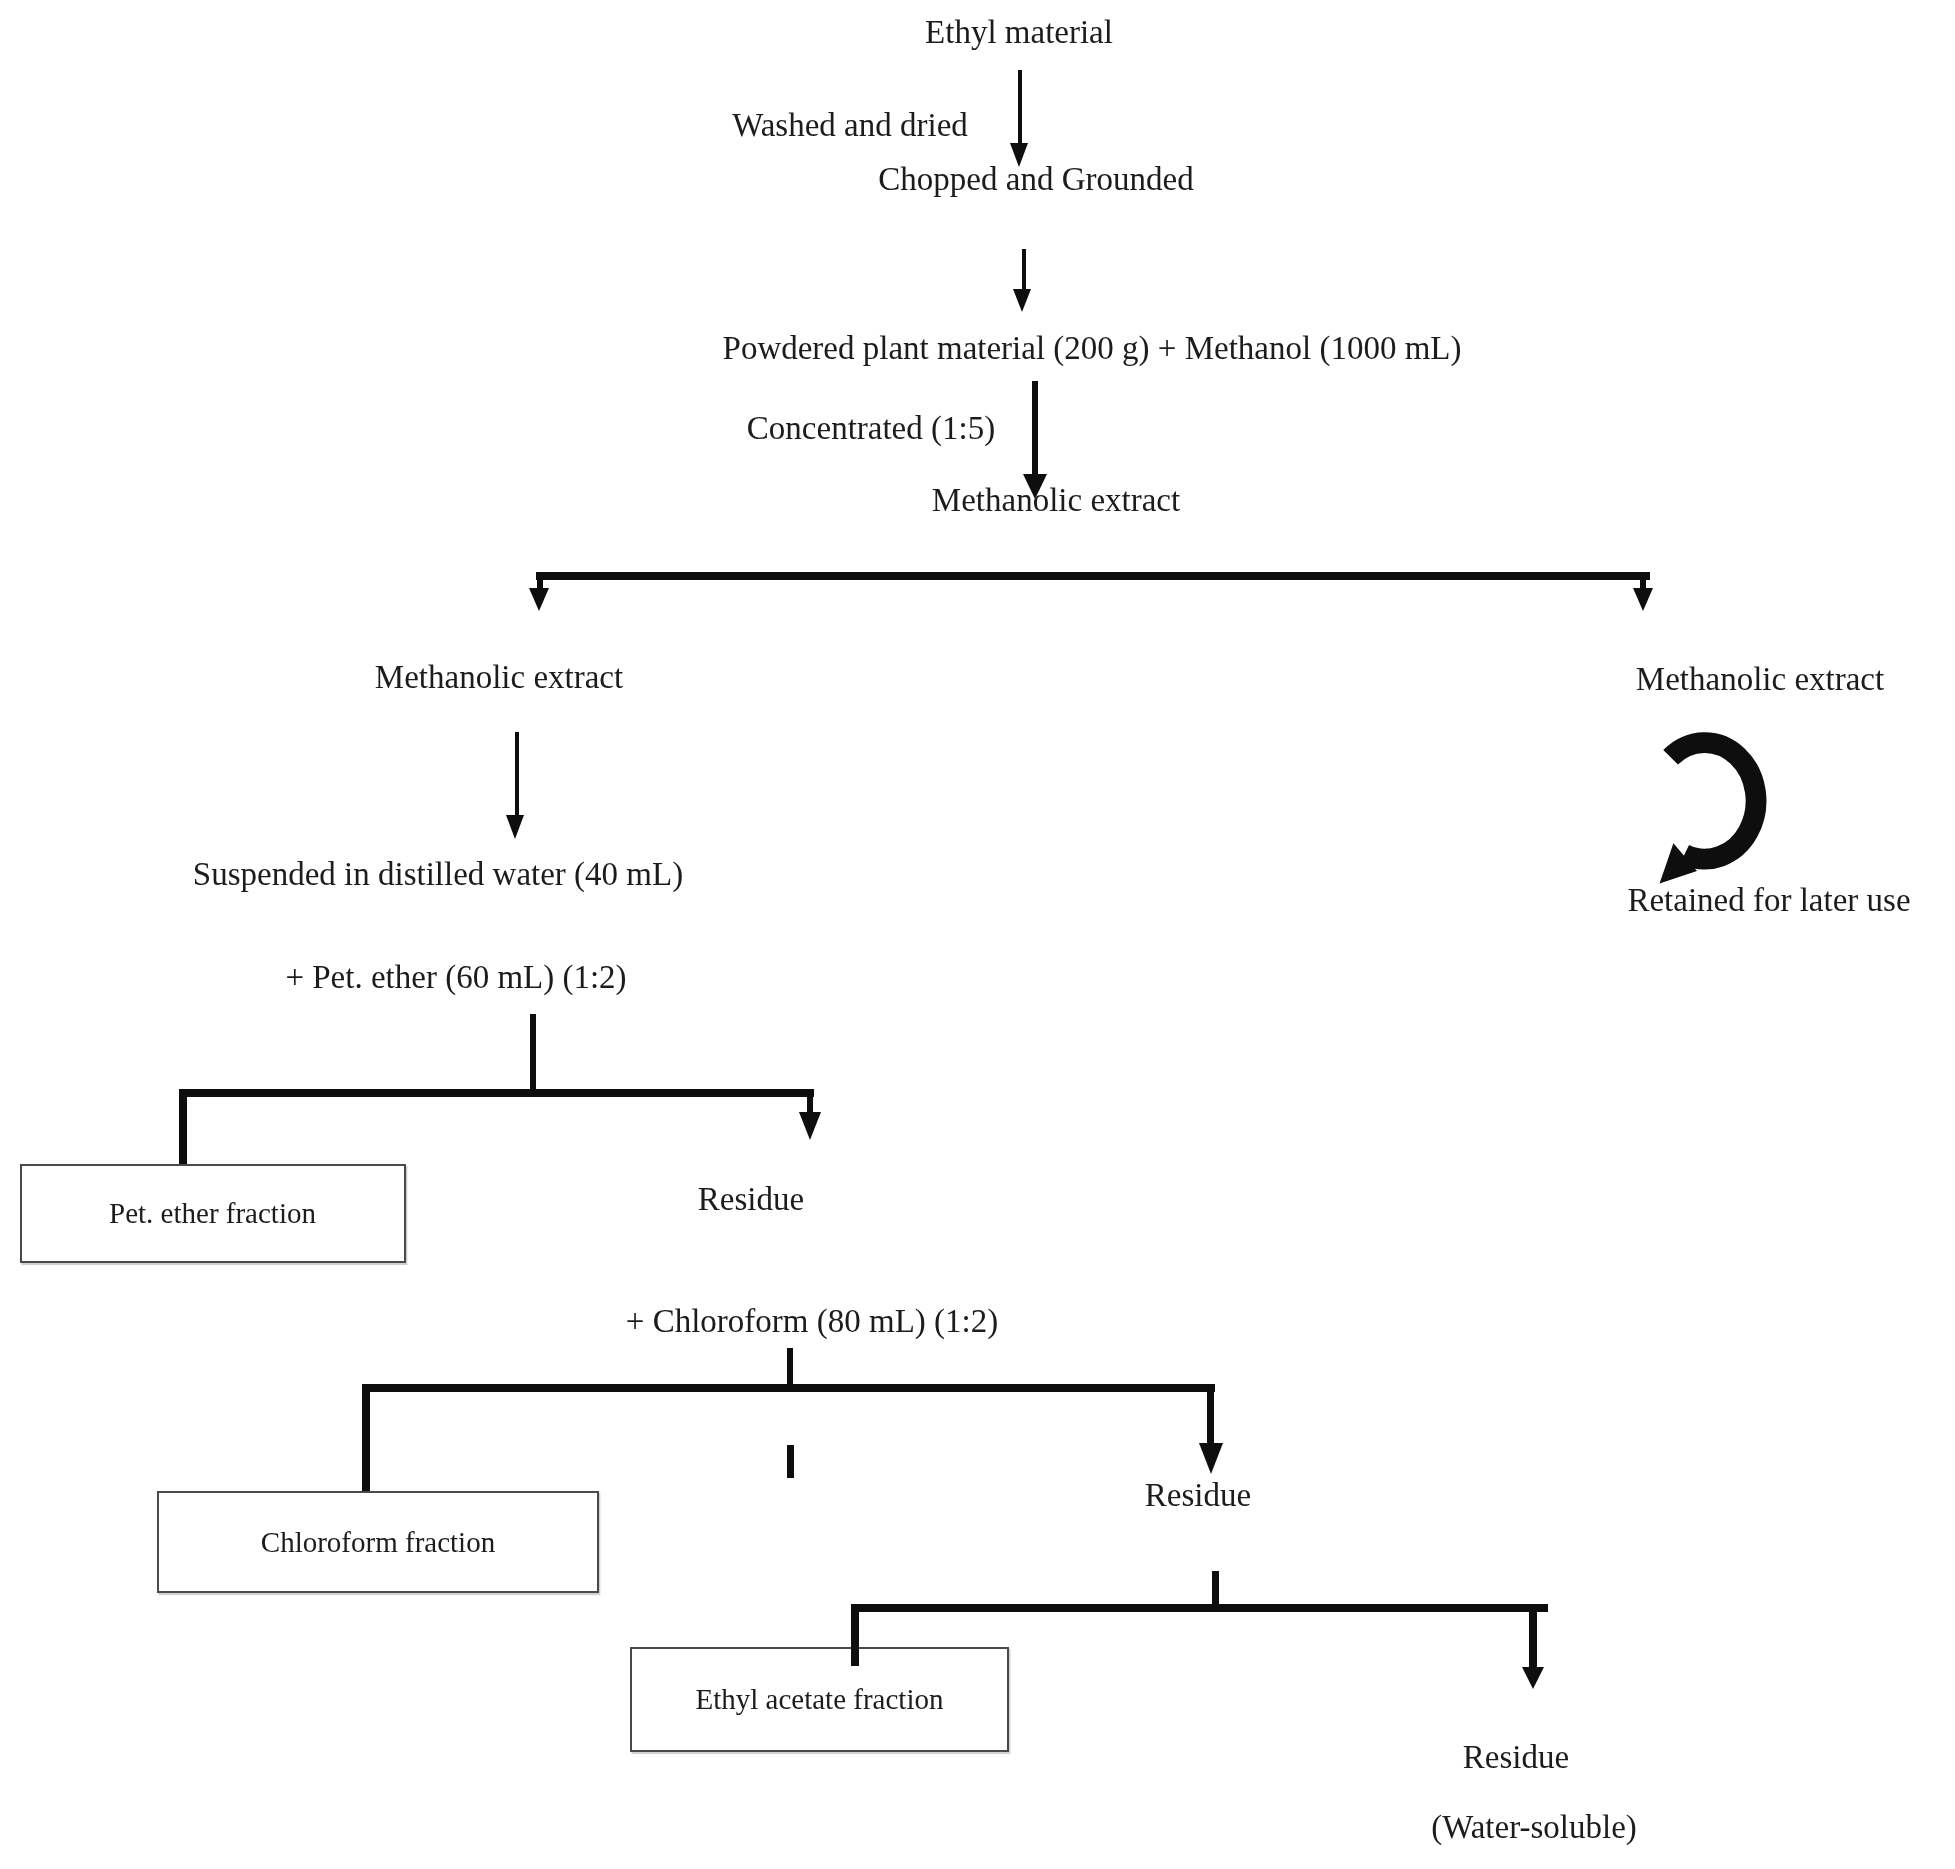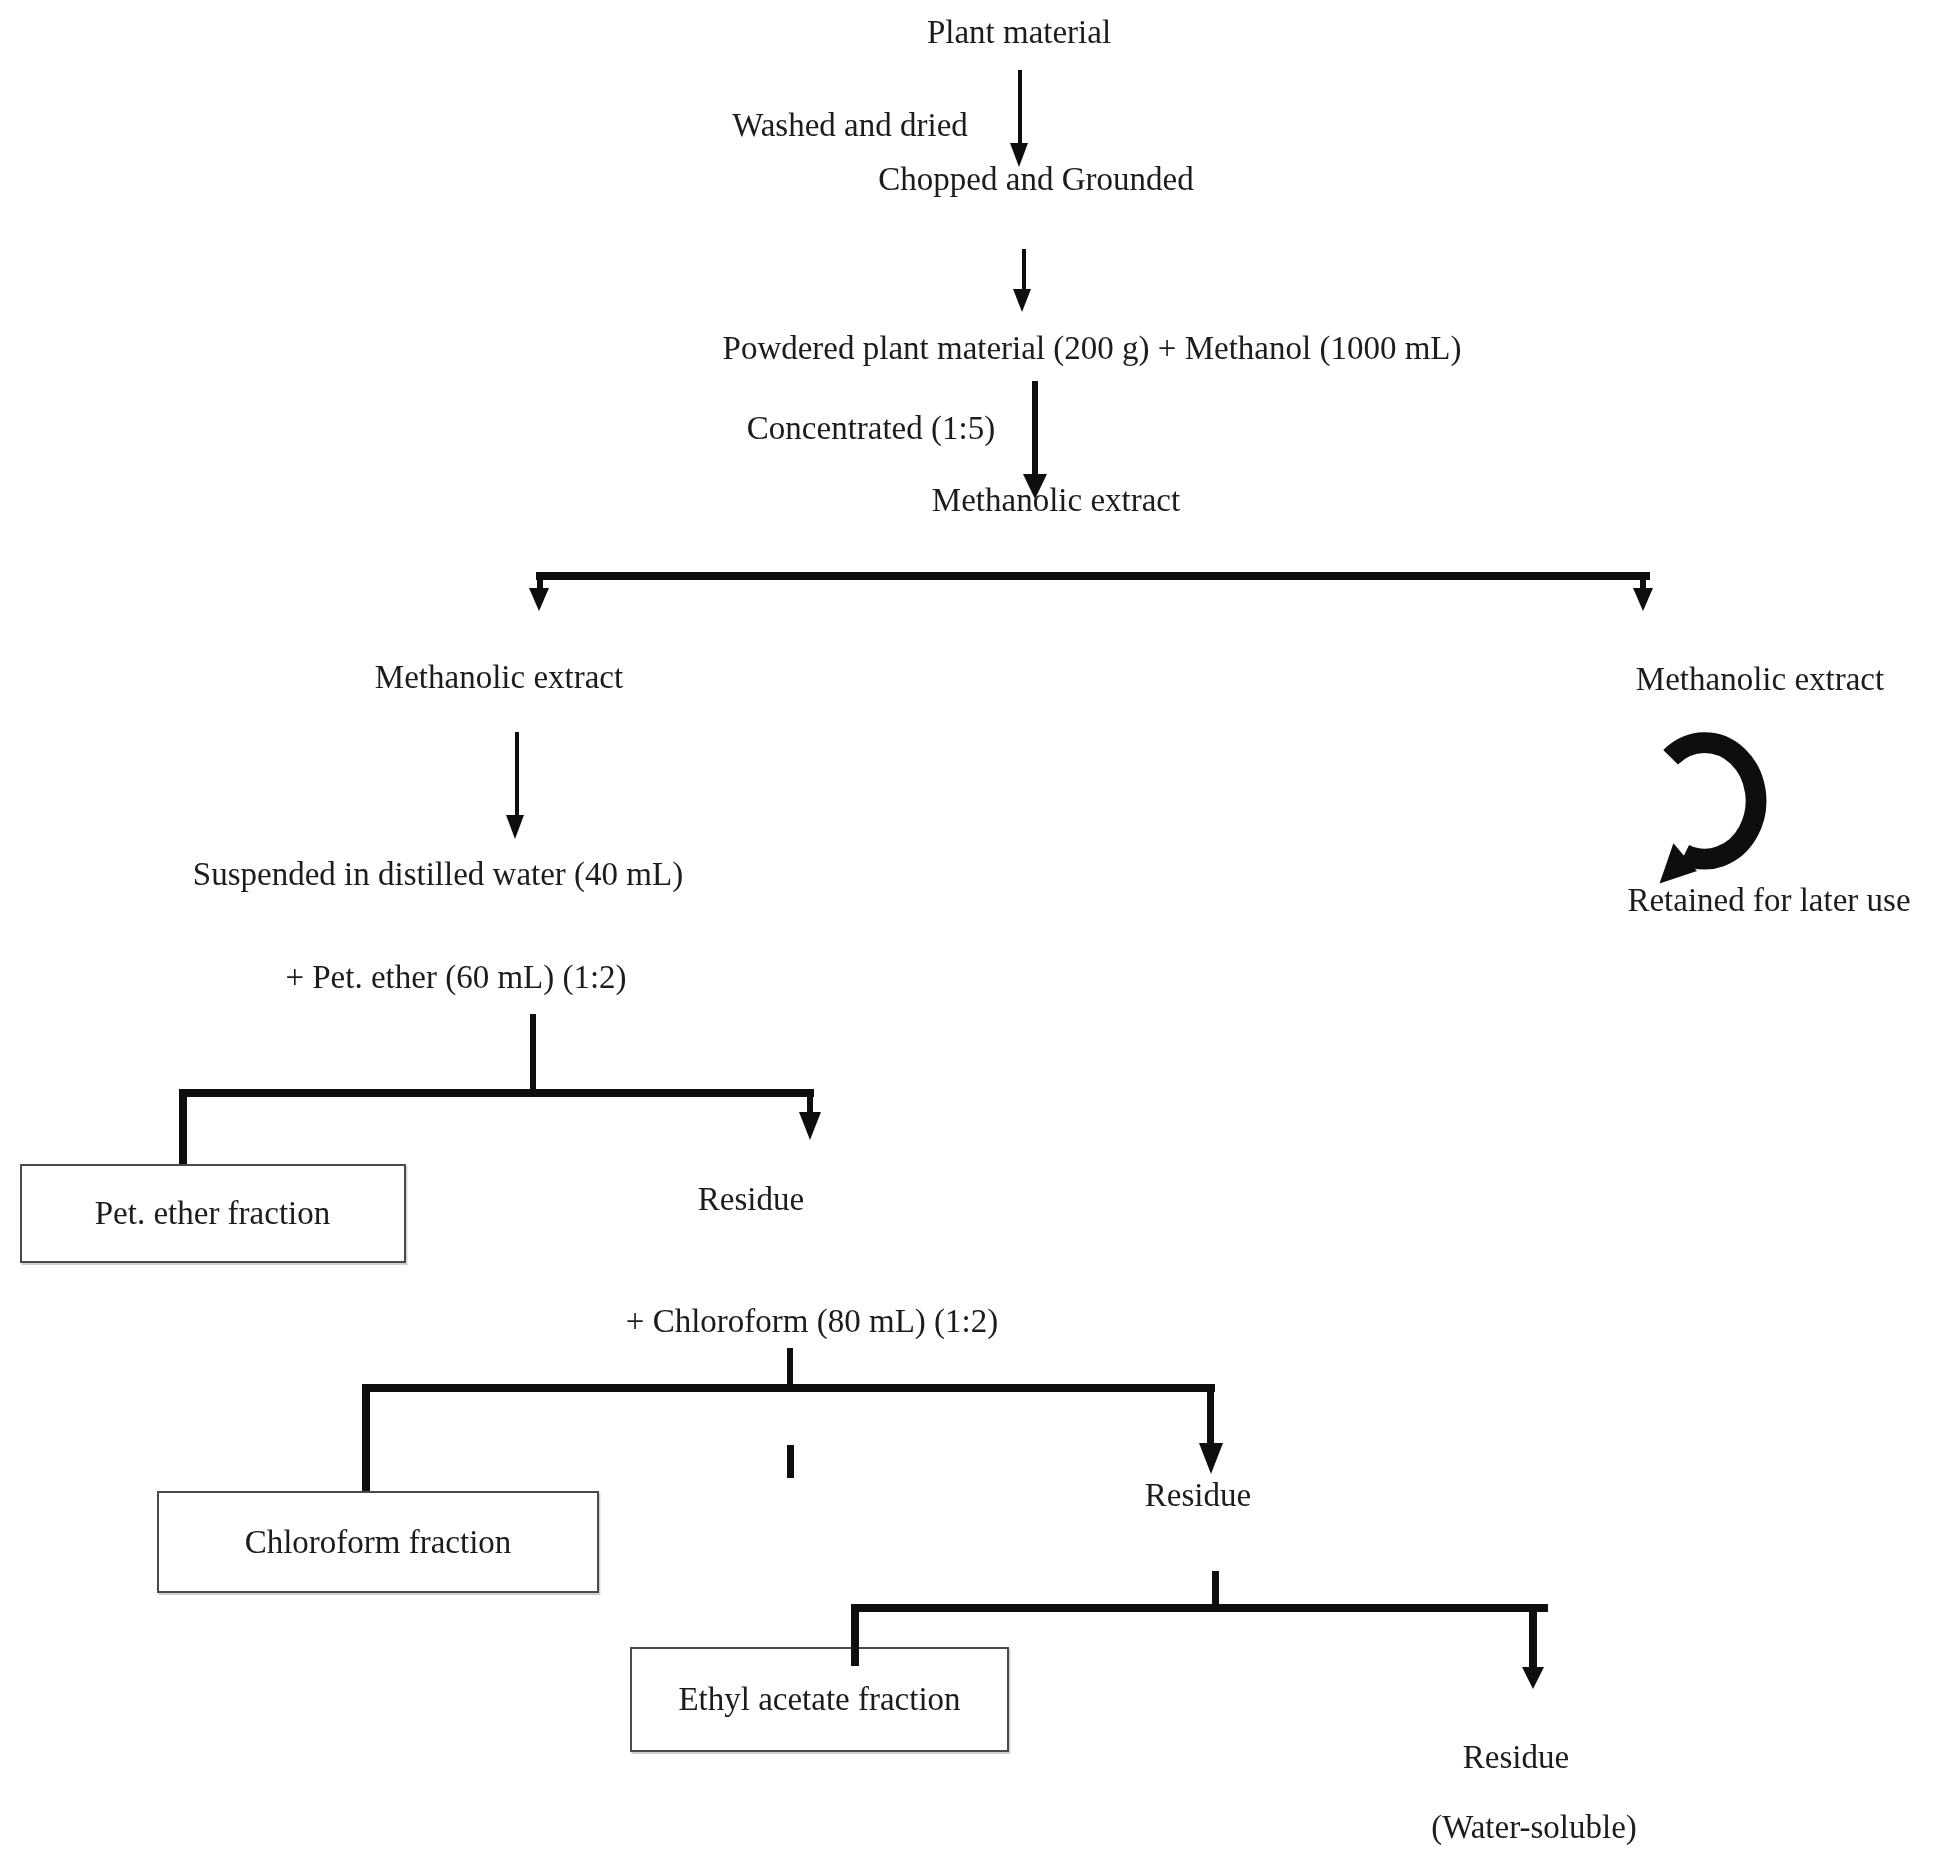--- a/index.html
+++ b/index.html
@@ -38,32 +38,32 @@
   .fbox{
     position:absolute;
     background:var(--bg);
     border:2.1px solid var(--box-border);
     box-shadow:1.4px 2.1px 0 rgba(0,0,0,0.18);
     display:flex;
     align-items:center;
     justify-content:center;
   }
   .fbox .label{
-    font-size:33px;
+    font-size:29px;
     white-space:nowrap;
     color:var(--ink);
   }
   svg{position:absolute;overflow:visible;}
 </style>
 </head>
 <body>
 
 <div class="canvas">
 
-  <div class="txt" style="left:1019px;top:33px;">Plant material</div>
+  <div class="txt" style="left:1019px;top:33px;">Ethyl material</div>
 
   <div class="vline" style="left:1018px;top:70px;width:3.5px;height:74px;"></div>
   <div class="head-down" style="left:1010px;top:143px;border-left-width:9.7px;border-right-width:9.7px;border-top-width:24px;"></div>
 
   <div class="txt" style="left:850px;top:106px;margin-top:20px;">Washed and dried</div>
   <div class="txt" style="left:1036px;top:180px;">Chopped and Grounded</div>
 
   <div class="vline" style="left:1022px;top:249px;width:3.5px;height:40px;"></div>
   <div class="head-down" style="left:1013px;top:289px;border-left-width:9.7px;border-right-width:9.7px;border-top-width:23px;"></div>
 

